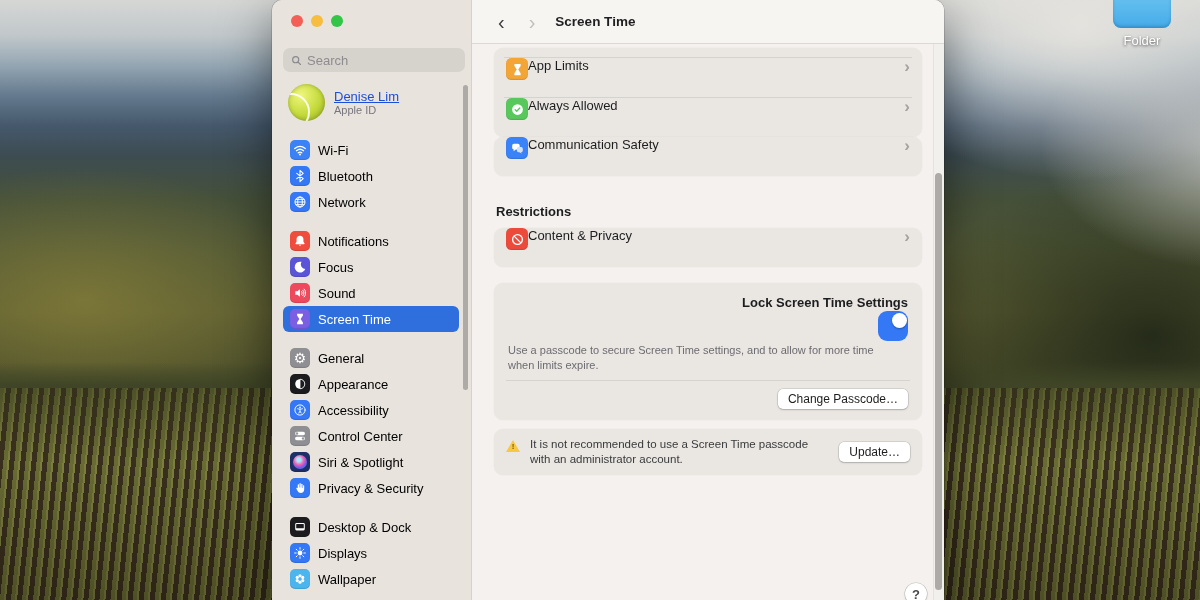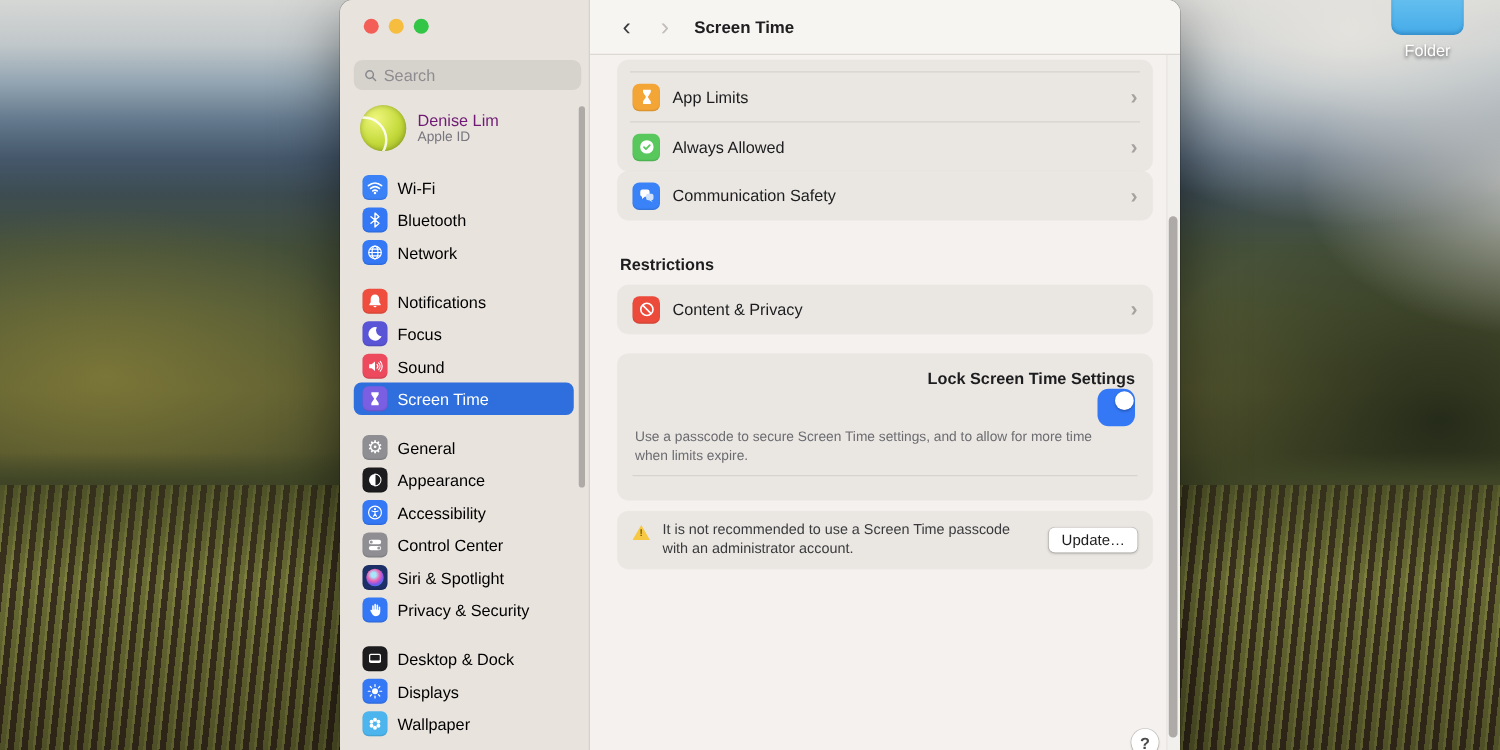--- a/index.html
+++ b/index.html
@@ -73,21 +73,21 @@
   .account { position:absolute; top:84px; left:16px; display:flex; align-items:center; gap:9px; }
   .avatar {
     width:37px; height:37px; border-radius:50%; position:relative; overflow:hidden;
     background:radial-gradient(circle at 35% 30%, #eff67d, #c4da3b 55%, #96ac1f 95%);
     box-shadow:inset 0 0 4px rgba(0,0,0,.25);
   }
   .avatar::after {
     content:""; position:absolute; width:34px; height:34px; border-radius:50%;
     border:2px solid rgba(255,255,255,.85); left:-16px; top:9px;
   }
-  .account-name { font-size:13px; color:#701a75; line-height:15px; }
+  .account-name { font-size:13px; color:#1d4ed8; line-height:15px;text-decoration:underline; }
   .account-sub { font-size:11px; color:#77757e; line-height:13px; }
 
   .sb-groups { position:absolute; top:137px; left:11px; width:182px; }
   .sb-group { margin-bottom:13px; }
   .sb-item {
     height:26px; display:flex; align-items:center; gap:8px;
     padding:0 7px; border-radius:6px; width:176px;
   }
   .sb-item.selected { background:#2f6fdd; }
   .sb-item.selected .sb-label { color:#fff; }
@@ -116,21 +116,21 @@
     display:flex; align-items:center;
   }
   .nav-btn { font-size:20px; line-height:1; padding:2px 6px; border-radius:5px; }
   .nav-back { color:#3c3c3e; margin-left:20px; }
   .nav-fwd  { color:#c0bdba; margin-left:12px; }
   .content-title { font-size:13.5px; font-weight:700; color:#1f1f21; margin-left:14px; }
 
   .content-body { position:absolute; inset:0; padding:48px 22px 0; overflow:hidden; }
 
   .card { background:#eae7e3; border-radius:9px; box-shadow:0 0 0 0.5px rgba(0,0,0,.03); }
-  .row { height:39px; display:flex; align-items:center; padding:0 12px; gap:10px; }
+  .row { height:39px; display:flex; padding:0 12px; }
   .row-icon {
     width:22px; height:22px; flex:0 0 22px; border-radius:5.5px;
     display:flex; align-items:center; justify-content:center;
     box-shadow:inset 0 -1px 1px rgba(0,0,0,.12);
   }
   .row-icon svg { width:15px; height:15px; }
   .row-label { font-size:13px; color:#1d1d1f; }
   .row-chevron { margin-left:auto; color:#a5a29f; font-size:17px; line-height:1; font-weight:600; }
   .divider { height:1px; background:rgba(0,0,0,.085); margin:0 10px; }
   .sliver { height:9px; }
@@ -460,20 +460,23 @@
 
       <div class="card settings-card">
         <div class="setting-title-row">
           <div class="setting-title">Lock Screen Time Settings</div>
           <div class="toggle on">
               <div class="knob"></div>
             </div>
         </div>
         <div class="setting-desc">Use a passcode to secure Screen Time settings, and to allow for more time when limits expire.</div>
         <div class="full-divider"></div>
+        <div class="btn-row">
+          <button class="push-btn">Change Passcode…</button>
+        </div>
       </div>
 
       <div class="card warning-card">
         <div class="warn-tri">
             <span>!</span>
           </div>
         <div class="warning-text">It is not recommended to use a Screen Time passcode with an administrator account.</div>
         <button class="push-btn">Update…</button>
       </div>
 

